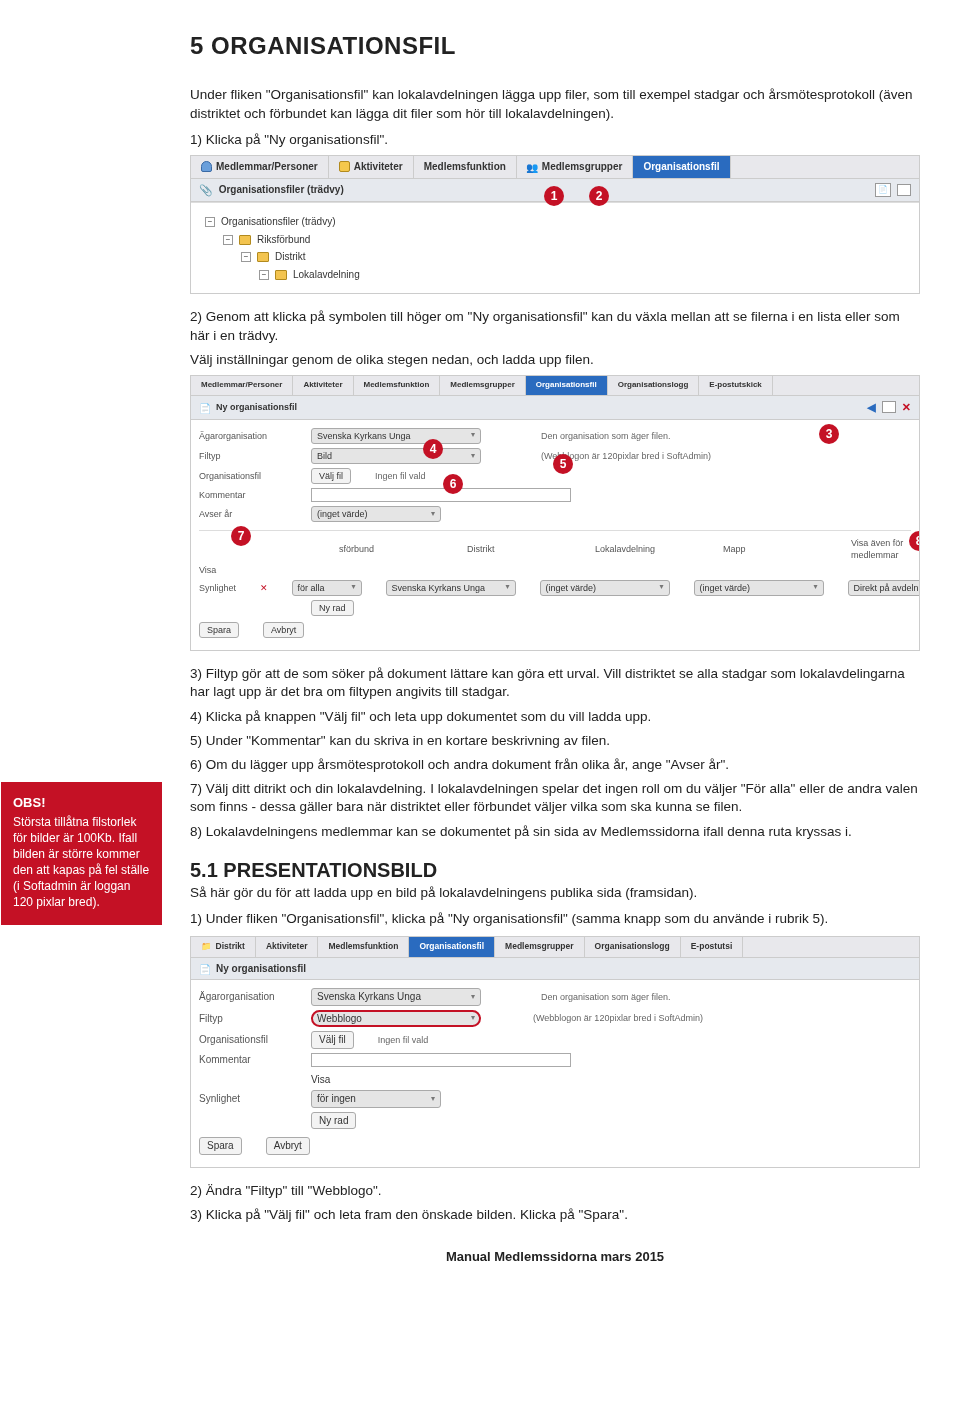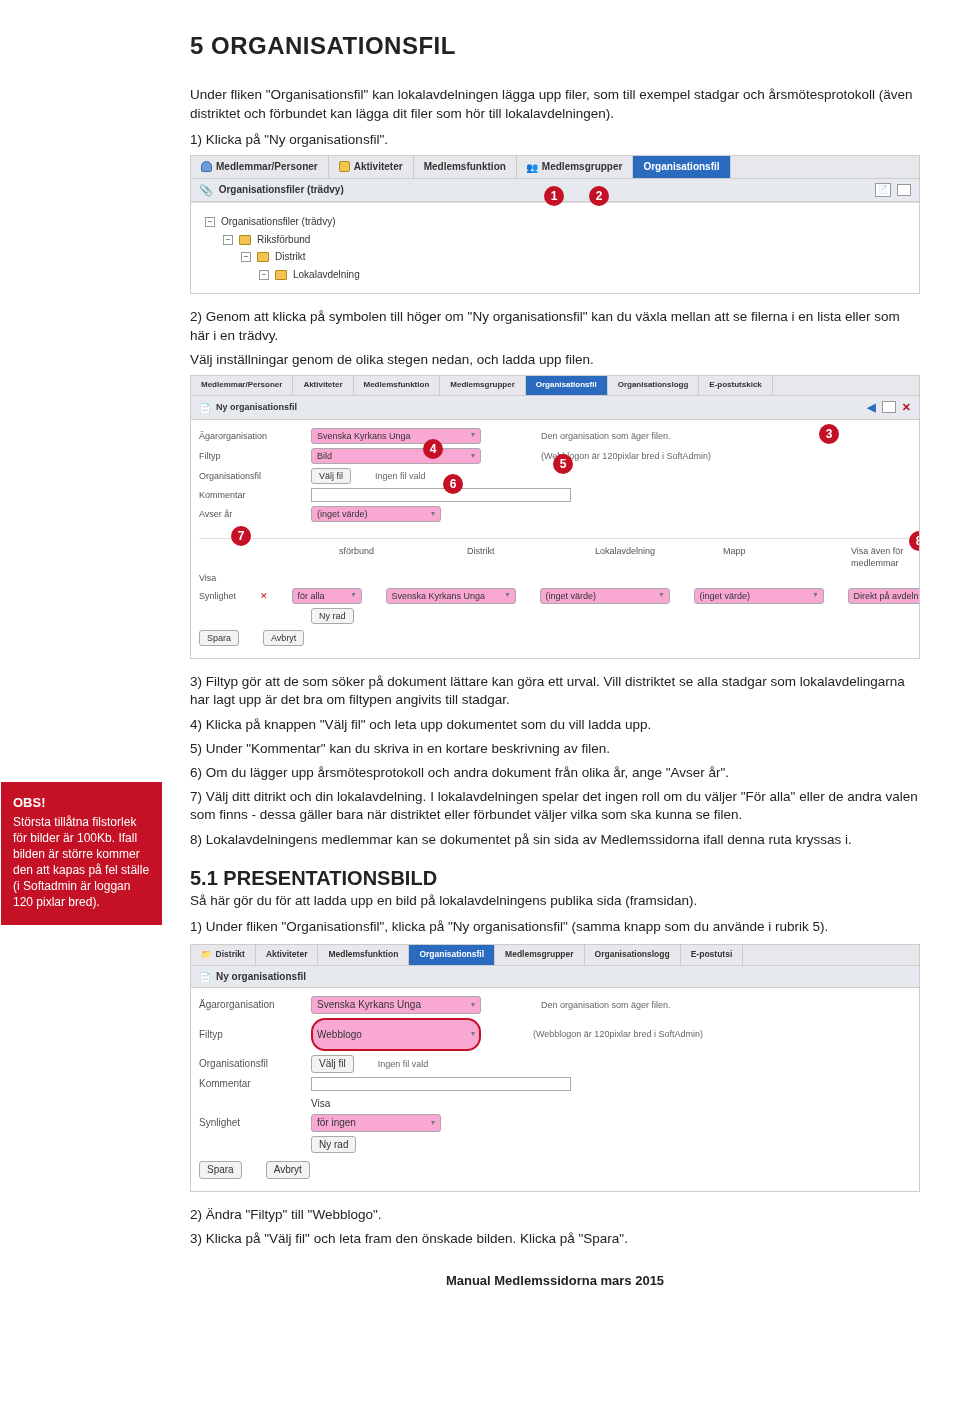--- a/index.html
+++ b/index.html
@@ -47,45 +47,45 @@
   .ind1 { padding-left: 18px; }
   .ind2 { padding-left: 36px; }
   .ind3 { padding-left: 54px; }
   .ticon { width:12px; height:10px; background:#f3c44f; border:1px solid #b28a1e; border-radius:1px; display:inline-block; }
   .leaf { width:10px; height:10px; border:1px solid #999; background:#fff; display:inline-flex; align-items:center; justify-content:center; font-size:8px; line-height:8px; }
 
   .shot2 { position: relative; }
   .shot-body { background:#fff; padding:6px 8px 10px 8px; }
   .frow { display:flex; align-items:center; gap:24px; padding:2px 0; }
   .lbl { width:88px; color:#555; }
-  .sel { border:1px solid #aaa; border-radius:3px; background:#f9a8d4; padding:1px 5px; min-width:130px; display:inline-flex; justify-content:space-between; align-items:center; }
+  .sel { border:1px solid #aaa; border-radius:3px; background:#e5e5e5; padding:1px 5px; min-width:130px; display:inline-flex; justify-content:space-between; align-items:center; }
   .sel::after { content:"▾"; color:#777; font-size:8px; margin-left:6px; }
   .sel.wide { min-width:170px; }
   .btn2 { border:1px solid #aaa; border-radius:3px; background:#f3f3f3; padding:1px 7px; }
   .note { color:#666; font-size:9px; }
-  .thead { display:flex; gap:20px; padding-top:6px; border-top:1px solid #ddd; margin-top:14px; }
+  .thead { display:flex; gap:20px; padding-top:6px; border-top:1px solid #ddd; margin-top:6px;align-items:center; }
   .thead span { flex:1; color:#555; }
 
   
   .nc { position:absolute; width:20px; height:20px; border-radius:50%; background:#c41125; color:#fff; font-weight:700; display:flex; align-items:center; justify-content:center; font-size:12px; z-index:5; }
 
   
   .obs {
     position:absolute;
     left: 1px; top: 782px;
     width: 161px;
     background:#c41125;
     color:#fff;
     padding:12px 12px 14px 12px;
     font-size:12px;
     line-height:1.35;
   }
   .obs b { display:block; font-size:13px; margin-bottom:2px; }
 
-  .circledred { border:2.5px solid #c41125; border-radius:14px; padding:8px 4px; }
+  .circledred { border:2.5px solid #c41125; border-radius:14px; padding:0 4px; }
 
   .footer { text-align:center; font-weight:600; font-size:13px; margin-top:24px; }
   .pnum { font-size:13px; margin-top:-14px; }
 
   .picon { width:11px; height:11px; display:inline-block; }
   .picon.person { background:#6a9fdb; border-radius:50% 50% 2px 2px; border:1px solid #3a6aa5; }
   .picon.act { background:#f5c84c; border:1px solid #b28a1e; border-radius:2px; }
   .picon.grp::before { content:"👥"; font-size:10px; }
   .picon.doc::before { content:"📄"; font-size:10px; }
   .clip::before { content:"📎"; font-size:11px; }

